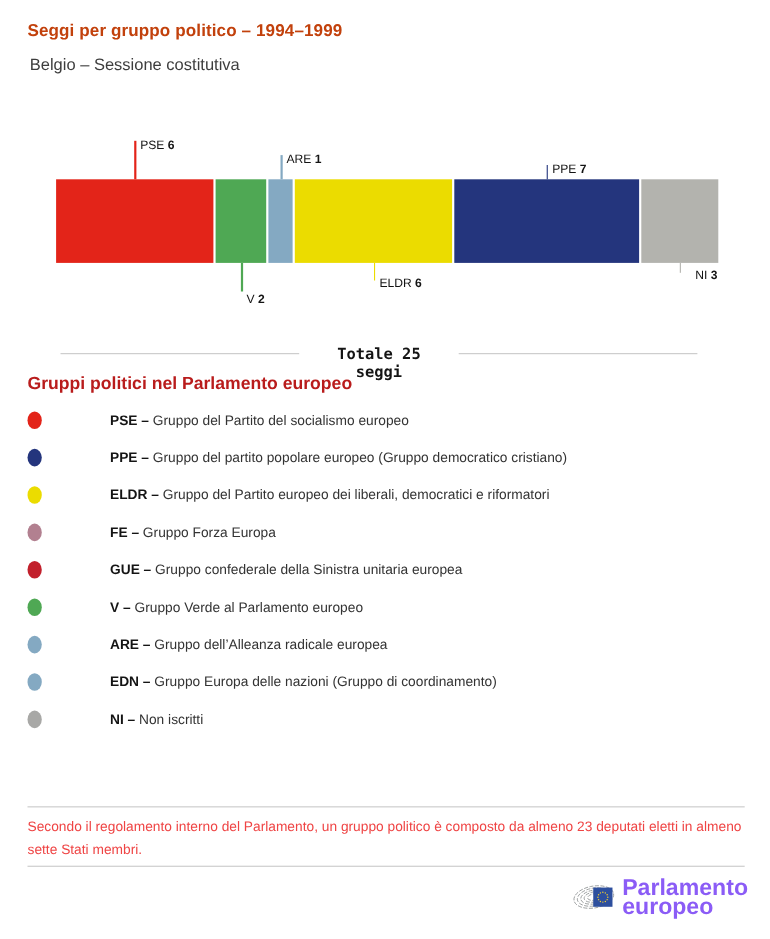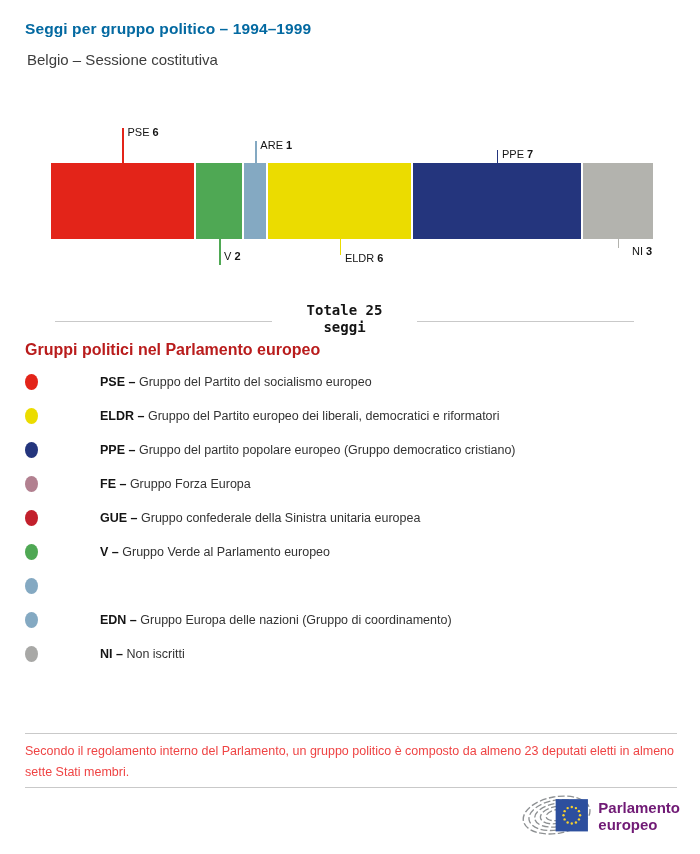--- a/index.html
+++ b/index.html
@@ -4,68 +4,68 @@
 <style>
   * { margin: 0; padding: 0; box-sizing: border-box; }
   html, body { background: #ffffff; }
   body {
     width: 700px; height: 854px; position: relative;
     font-family: "Liberation Sans", sans-serif;
     color: #1a1a1a; overflow: hidden;
   }
   .abs { position: absolute; }
 
-  .title { left: 25px; top: 20px; font-size: 15.5px; font-weight: bold; color: #0369a1; letter-spacing: 0.1px; }
+  .title { left: 25px; top: 20px; font-size: 15.5px; font-weight: bold; color: #c2410c; letter-spacing: 0.1px; }
   .subtitle { left: 27px; top: 51px; font-size: 15px; font-weight: 400; color: #3d3d3d; }
 
   
   .chart { left: 50px; top: 118px; width: 604px; height: 170px; }
   .seg { position: absolute; top: 45px; height: 76px; }
   .tick { position: absolute; width: 1.5px; }
   .seat-label { position: absolute; font-size: 11px; white-space: nowrap; color: #141414; }
   .seat-label b { font-weight: bold; }
 
   
   .rule { height: 1px; background: #c9c9c9; }
   .totale {
-    left: 272px; top: 302px; width: 145px; text-align: center;
+    left: 272px; top: 314px; width: 145px; text-align: center;
     font-family: "DejaVu Sans Mono", monospace; font-weight: bold;
     font-size: 14px; line-height: 17px; color: #141414;
   }
 
   .legend-heading { left: 25px; top: 341px; font-size: 16px; font-weight: bold; color: #b91c1c; }
   .legend { left: 25px; top: 365px; width: 660px; }
   .lg-row { display: flex; align-items: center; height: 34px; }
   .lg-dot { width: 13px; height: 16px; border-radius: 50%; flex: 0 0 13px; margin-right: 14px; }
   .lg-text { font-size: 12.5px; color: #333333; }
   .lg-code { font-weight: bold; color: #141414; padding-left: 48px; }
 
   .footnote {
     left: 25px; top: 741px; width: 652px;
     font-size: 12.5px; line-height: 21px; color: #ef4444;
   }
   .source { left: 25px; top: 860px; font-size: 15px; color: #333333; font-family: Liberation Serif, serif; }
   .source b { color: #141414; }
 
   .logo { left: 520px; top: 792px; width: 160px; height: 48px; display: flex; align-items: center; }
-  .logo-text { margin-left: 7px; font-size: 15px; font-weight: bold; color: #701a75; line-height: 17px; }
+  .logo-text { margin-left: 7px; font-size: 21px; font-weight: bold; color: #8b5cf6; line-height: 17px; }
 </style>
 </head>
 <body>
 
 <div class="abs title">Seggi per gruppo politico – 1994–1999</div>
 <div class="abs subtitle">Belgio – Sessione costitutiva</div>
 
 <div class="abs chart">
     <div class="seg" style="left: 1px; width: 142.96px; background: rgb(227, 36, 25);"></div>
     <div class="tick" style="left: 72.48px; background: rgb(227, 36, 25); top: 10px; height: 35px;"></div>
     <div class="seat-label" style="left: 77.48px; top: 8px;"><span>PSE </span><b>6</b></div>
     <div class="seg" style="left: 145.96px; width: 46.32px; background: rgb(79, 168, 84);"></div>
     <div class="tick" style="left: 169.12px; background: rgb(79, 168, 84); top: 121px; height: 26px;"></div>
-    <div class="seat-label" style="left: 174.12px; top: 132px;"><span>V </span><b>2</b></div>
+    <div class="seat-label" style="left: 174.12px; top: 148px;"><span>V </span><b>2</b></div>
     <div class="seg" style="left: 194.28px; width: 22.16px; background: rgb(132, 169, 194);"></div>
     <div class="tick" style="left: 205.36px; background: rgb(132, 169, 194); top: 23px; height: 22px;"></div>
     <div class="seat-label" style="left: 210.36px; top: 21px;"><span>ARE </span><b>1</b></div>
     <div class="seg" style="left: 218.44px; width: 142.96px; background: rgb(235, 220, 0);"></div>
     <div class="tick" style="left: 289.92px; background: rgb(235, 220, 0); top: 121px; height: 16px;"></div>
     <div class="seat-label" style="left: 294.92px; top: 134px;"><span>ELDR </span><b>6</b></div>
     <div class="seg" style="left: 363.4px; width: 167.12px; background: rgb(36, 53, 125);"></div>
     <div class="tick" style="left: 446.96px; background: rgb(36, 53, 125); top: 32px; height: 13px;"></div>
     <div class="seat-label" style="left: 451.96px; top: 30px;"><span>PPE </span><b>7</b></div>
     <div class="seg" style="left: 532.52px; width: 70.48px; background: rgb(179, 179, 174);"></div>
@@ -80,41 +80,42 @@
   <div>seggi</div>
 </div>
 
 <div class="abs legend-heading">Gruppi politici nel Parlamento europeo</div>
 <div class="abs legend">
     <div class="lg-row">
       <span class="lg-dot" style="background: rgb(227, 36, 25);"></span>
       <span class="lg-text"><span class="lg-code">PSE – </span><span>Gruppo del Partito del socialismo europeo</span></span>
     </div>
     <div class="lg-row">
+      <span class="lg-dot" style="background: rgb(36, 53, 125);"></span>
+      <span class="lg-text"><span class="lg-code">PPE – </span><span>Gruppo del partito popolare europeo (Gruppo democratico cristiano)</span></span>
+    </div>
+    <div class="lg-row">
       <span class="lg-dot" style="background: rgb(235, 220, 0);"></span>
       <span class="lg-text"><span class="lg-code">ELDR – </span><span>Gruppo del Partito europeo dei liberali, democratici e riformatori</span></span>
-    </div>
-    <div class="lg-row">
-      <span class="lg-dot" style="background: rgb(36, 53, 125);"></span>
-      <span class="lg-text"><span class="lg-code">PPE – </span><span>Gruppo del partito popolare europeo (Gruppo democratico cristiano)</span></span>
     </div>
     <div class="lg-row">
       <span class="lg-dot" style="background: rgb(178, 128, 144);"></span>
       <span class="lg-text"><span class="lg-code">FE – </span><span>Gruppo Forza Europa</span></span>
     </div>
     <div class="lg-row">
       <span class="lg-dot" style="background: rgb(194, 32, 44);"></span>
       <span class="lg-text"><span class="lg-code">GUE – </span><span>Gruppo confederale della Sinistra unitaria europea</span></span>
     </div>
     <div class="lg-row">
       <span class="lg-dot" style="background: rgb(79, 168, 84);"></span>
       <span class="lg-text"><span class="lg-code">V – </span><span>Gruppo Verde al Parlamento europeo</span></span>
     </div>
     <div class="lg-row">
       <span class="lg-dot" style="background: rgb(132, 169, 194);"></span>
+      <span class="lg-text"><span class="lg-code">ARE – </span><span>Gruppo dell’Alleanza radicale europea</span></span>
     </div>
     <div class="lg-row">
       <span class="lg-dot" style="background: rgb(132, 169, 194);"></span>
       <span class="lg-text"><span class="lg-code">EDN – </span><span>Gruppo Europa delle nazioni (Gruppo di coordinamento)</span></span>
     </div>
     <div class="lg-row">
       <span class="lg-dot" style="background: rgb(168, 168, 166);"></span>
       <span class="lg-text"><span class="lg-code">NI – </span><span>Non iscritti</span></span>
     </div>
   </div>

